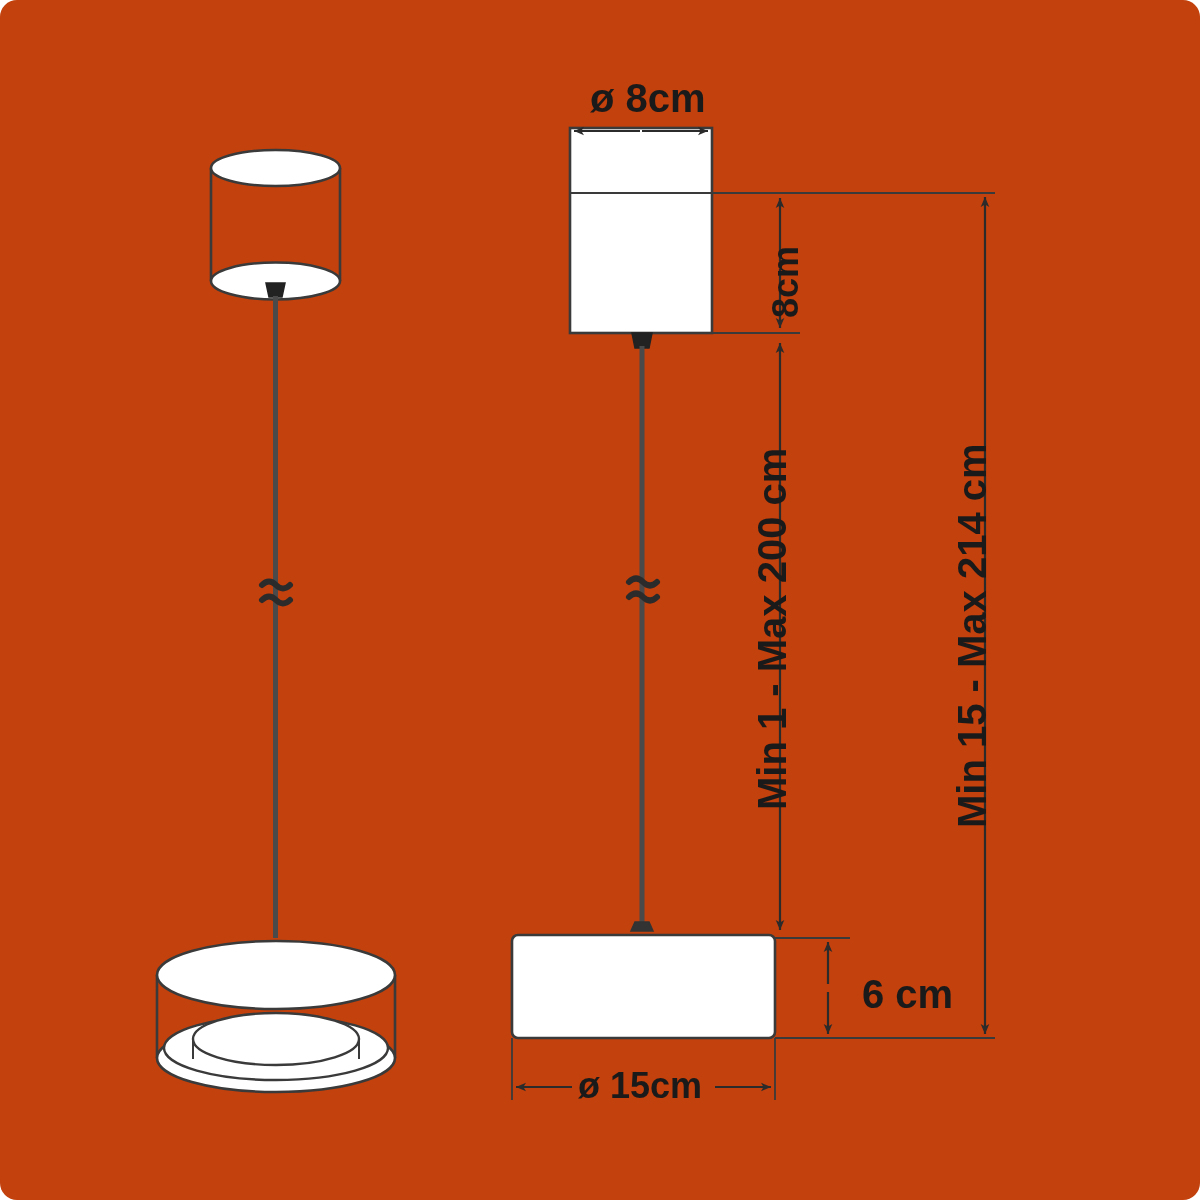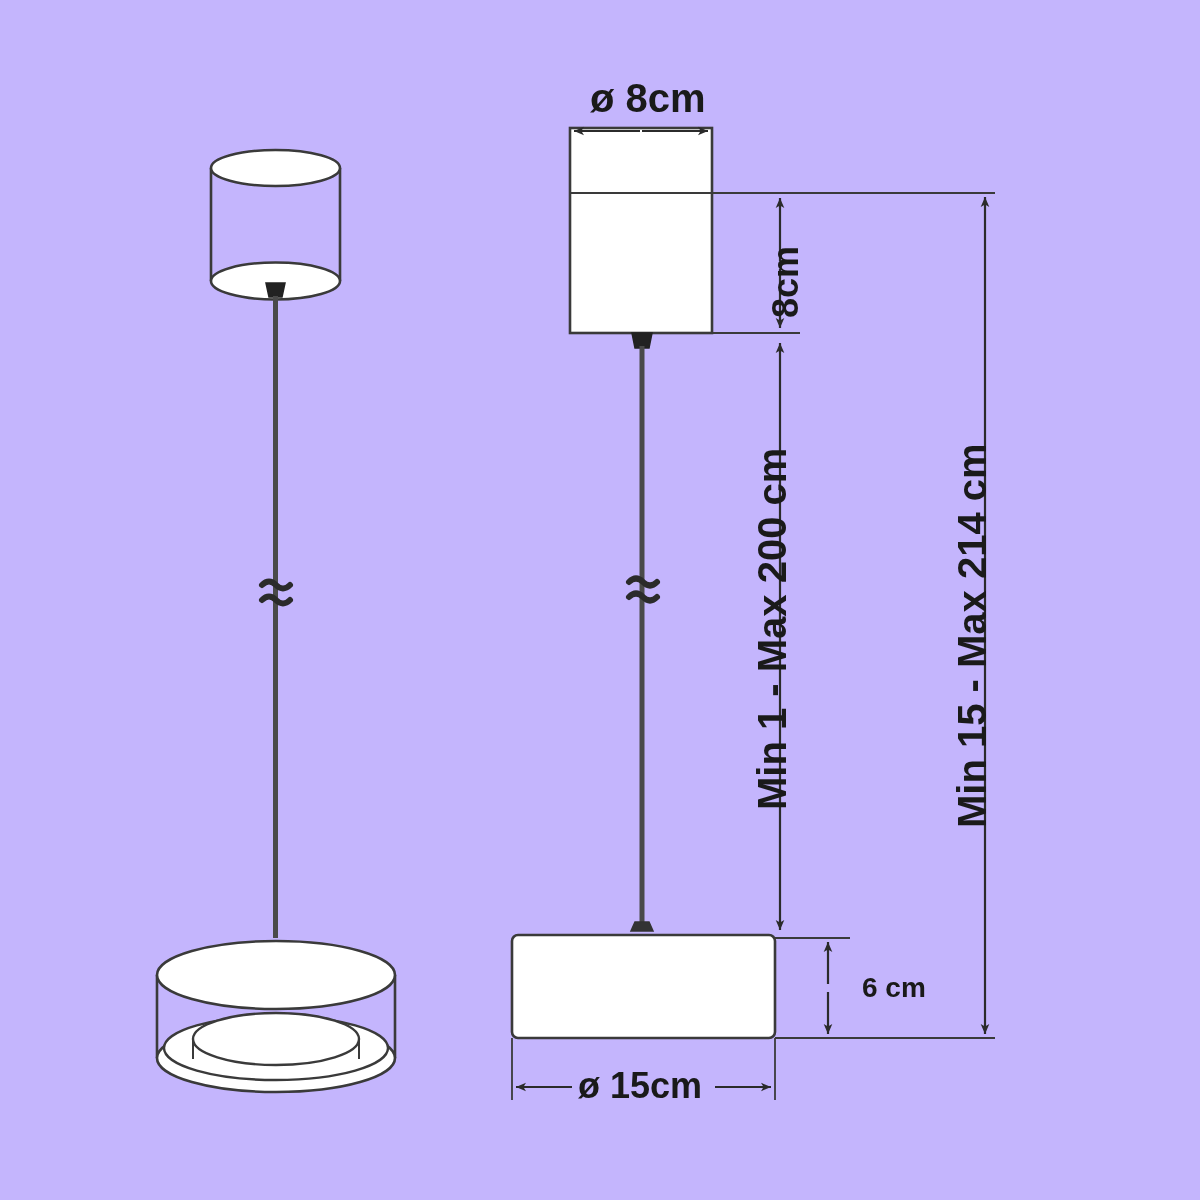--- a/index.html
+++ b/index.html
@@ -7,22 +7,23 @@
     padding: 0;
     background: #ffffff;
   }
   body {
     font-family: "Liberation Sans", sans-serif;
   }
   #sheet {
     position: relative;
     width: 1200px;
     height: 1200px;
-    background: #c4b5fd;
+    background: #c2410c;
     overflow: hidden;
+    border-radius: 17px;
   }
   #drawing {
     position: absolute;
     left: 0;
     top: 0;
     width: 1200px;
     height: 1200px;
   }
   .dim-label {
     position: absolute;
@@ -32,21 +33,21 @@
     white-space: nowrap;
     line-height: 1;
   }
   .vert {
     transform-origin: 0 0;
   }
   #lbl-dia8  { left: 590px;  top: 78px;   font-size: 40px; }
   #lbl-h8    { left: 768px;  top: 318px;  font-size: 36px; transform: rotate(-90deg); }
   #lbl-drop  { left: 752px;  top: 810px;  font-size: 40px; transform: rotate(-90deg); }
   #lbl-total { left: 952px;  top: 828px;  font-size: 40px; transform: rotate(-90deg); }
-  #lbl-h6    { left: 862px;  top: 974px;  font-size: 28px; }
+  #lbl-h6    { left: 862px;  top: 974px;  font-size: 40px; }
   #lbl-dia15 { left: 578px;  top: 1068px; font-size: 36px; }
 </style>
 </head>
 <body>
 
 <div id="sheet">
 
   <svg id="drawing" viewBox="0 0 1200 1200">
     <defs>
       <marker id="arrEnd" markerWidth="11" markerHeight="11" refX="10" refY="5.5" orient="auto" markerUnits="userSpaceOnUse">

